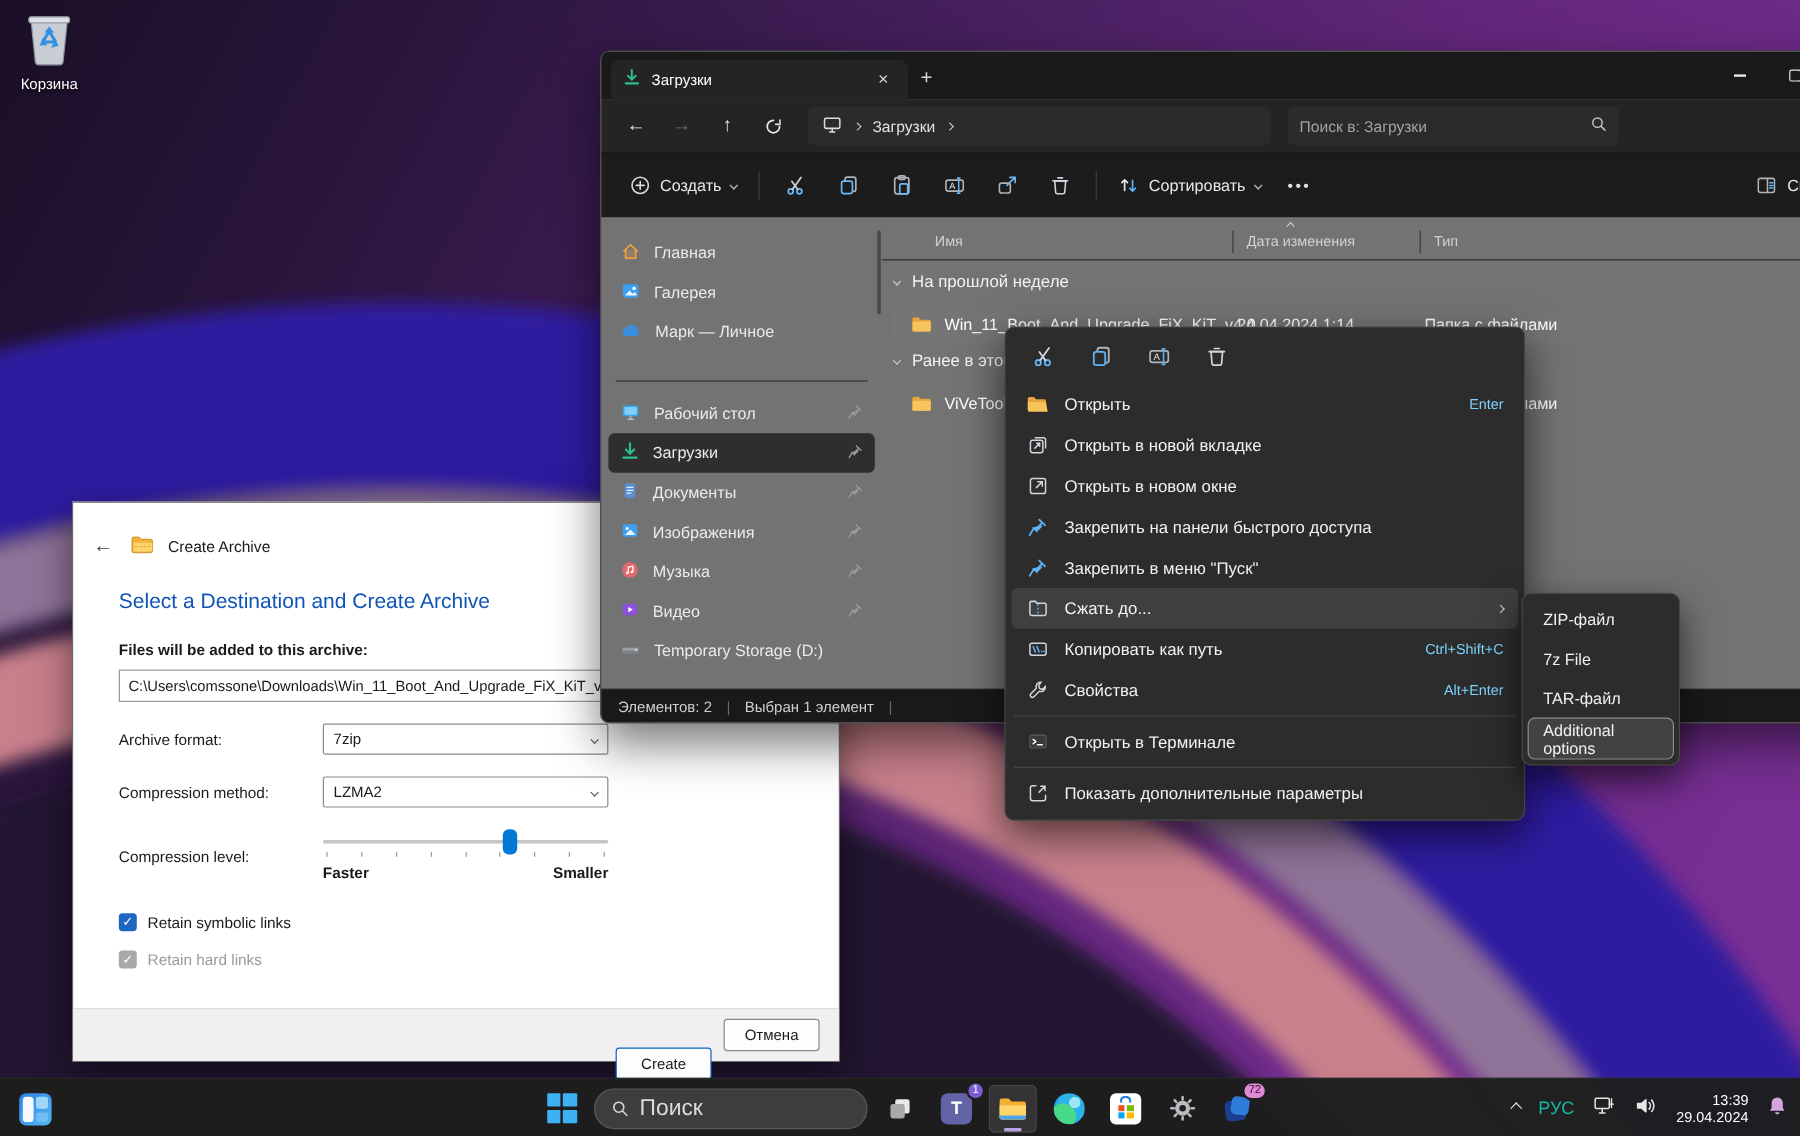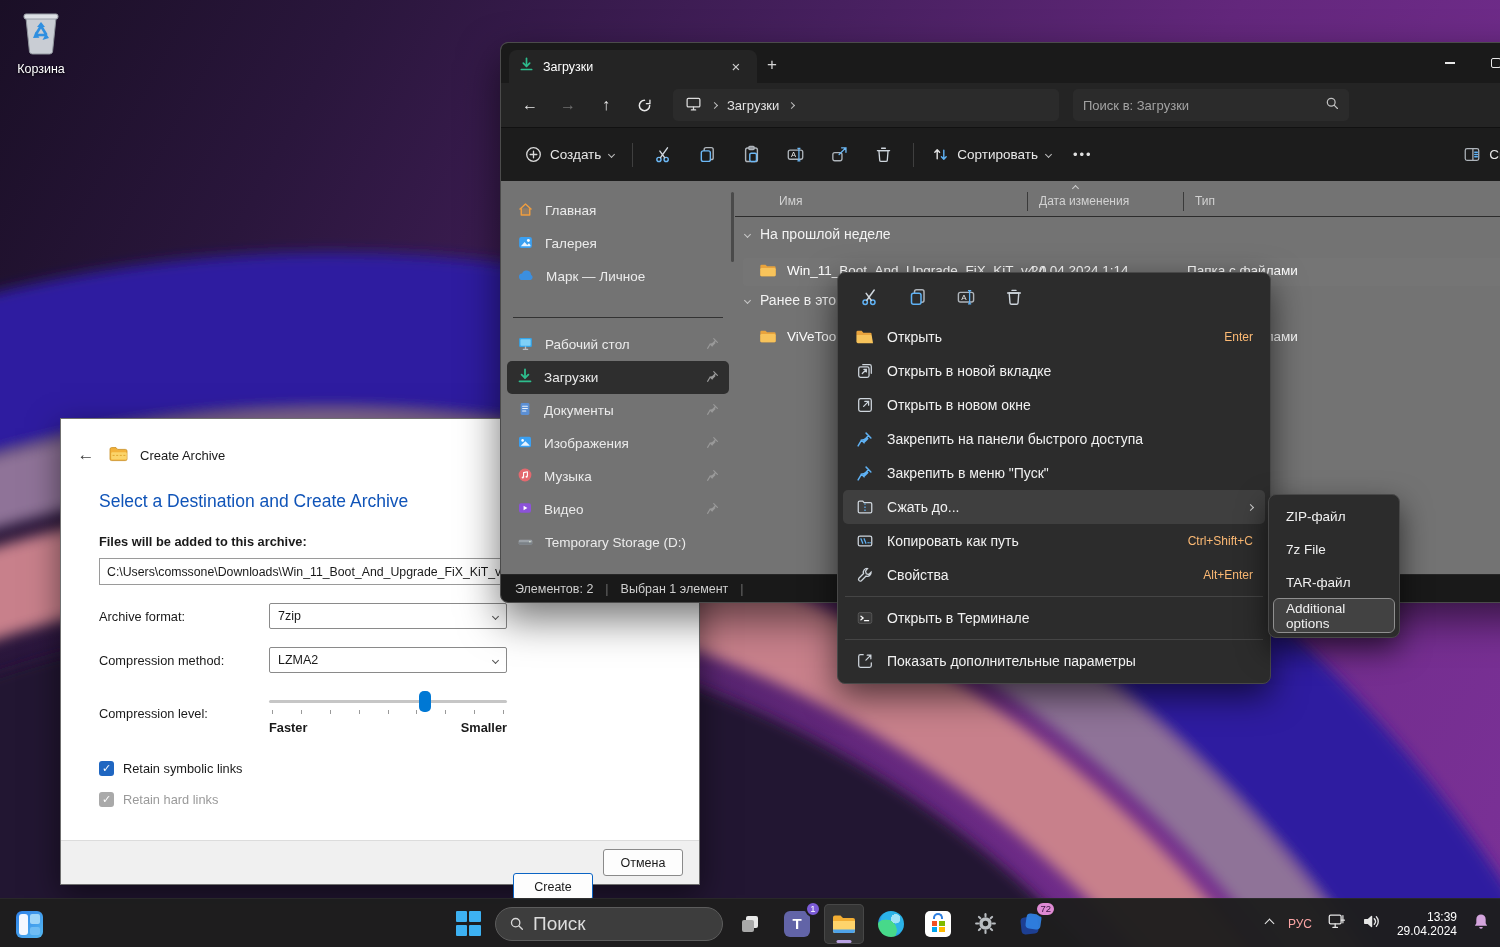--- a/index.html
+++ b/index.html
@@ -85,21 +85,21 @@
 
   .statusbar { position:absolute; bottom:0; left:0; right:0; height:28px; background:#191919; border-top:1px solid #262626; display:flex; align-items:center; gap:12px; padding:0 14px; color:#cfcfcf; font-size:12.5px; }
   .statusbar .sep { color:#6a6a6a; }
 
   
   .ctxmenu { position:absolute; left:837px; top:272px; width:434px; z-index:40; background:#2c2c2c; border:1px solid #484848; border-radius:8px; padding:5px; box-shadow:0 12px 34px rgba(0,0,0,.6); }
   .iconrow { height:42px; display:flex; align-items:center; gap:10px; padding:0 8px 4px 8px; }
   .irbtn { width:38px; height:32px; display:flex; align-items:center; justify-content:center; border-radius:5px; }
   .mi { height:34px; display:flex; align-items:center; gap:13px; padding:0 12px; border-radius:5px; color:#f1f1f1; font-size:14px; position:relative; }
   .mi.hl { background:#3f3f3f; }
-  .mi .sc { margin-left:auto; color:#fdba74; font-size:12px; }
+  .mi .sc { margin-left:auto; color:#7dd3fc; font-size:12px; }
   .mi .sub-arrow { margin-left:auto; color:#cfcfcf; }
   .msep { height:1px; background:#454545; margin:4px 2px; }
   .micon { width:19px; height:19px; flex:none; display:flex; align-items:center; justify-content:center; }
 
   
   .submenu { position:absolute; left:1268px; top:494px; width:132px; z-index:50; background:#2c2c2c; border:1px solid #484848; border-radius:8px; padding:5px; box-shadow:0 12px 30px rgba(0,0,0,.6); }
   .smi { height:33px; display:flex; align-items:center; padding:0 12px; border-radius:5px; color:#f1f1f1; font-size:13.5px; }
   .smi.hl { background:#424242; outline:1px solid #8f8f8f; }
 
   
@@ -134,21 +134,21 @@
   .tb-widgets { position:absolute; left:14px; top:10px; width:30px; height:30px; display:flex; align-items:center; justify-content:center; border-radius:5px; }
   .tb-center { position:absolute; left:50%; top:0; height:49px; transform:translateX(-50%); display:flex; align-items:center; gap:7px; }
   .tb-icon { width:40px; height:40px; display:flex; align-items:center; justify-content:center; border-radius:5px; position:relative; }
   .tb-icon.active { background:#343434; box-shadow:inset 0 0 0 1px #474747; }
   .tb-underline { position:absolute; bottom:1px; left:50%; transform:translateX(-50%); width:15px; height:3px; border-radius:2px; background:#b9a2e3; }
   .tb-search { width:228px; height:34px; border-radius:17px; background:#3d3d3d; border:1px solid #5c5c5c; display:flex; align-items:center; gap:9px; padding:0 13px; }
   .tb-search .ph { color:#dcdcdc; font-size:19px; }
   .badge { position:absolute; top:-3px; right:-4px; min-width:16px; height:16px; border-radius:9px; background:#7b5bd6; border:2px solid #1e1e1e; color:#fff; font-size:9.5px; display:flex; align-items:center; justify-content:center; padding:0 3px; }
   .badge.pink { background:#df8ad4; color:#3a1140; }
   .tb-tray { position:absolute; right:10px; top:0; height:49px; display:flex; align-items:center; gap:15px; color:#eee; }
-  .tray-lang { font-size:12px; color:#fca5a5; }
+  .tray-lang { font-size:15px; color:#14b8a6; }
   .tray-clock { text-align:right; font-size:12px; color:#fff; line-height:14px; }
   .start-grid { width:25px; height:25px; display:grid; grid-template-columns:1fr 1fr; gap:2.5px; }
   .start-grid i { background:#3db1f2; border-radius:1px; }
 
   .teams-sq { width:26px; height:26px; background:#6264a7; border-radius:6px; color:#fff; font-weight:bold; font-size:15px; display:flex; align-items:center; justify-content:center; }
   .edge-circle { width:26px; height:26px; border-radius:50%;
     background: radial-gradient(circle at 68% 30%, #9fe3f7 0 18%, transparent 19%),
                 radial-gradient(circle at 30% 75%, #47d98a 0 40%, transparent 42%),
                 radial-gradient(circle at 60% 40%, #2bb3e8 0 55%, #1b63c9 80%, #123f93 100%); }
   .store-bag { width:26px; height:26px; background:#fff; border-radius:5px; position:relative; display:flex; align-items:center; justify-content:center; }

